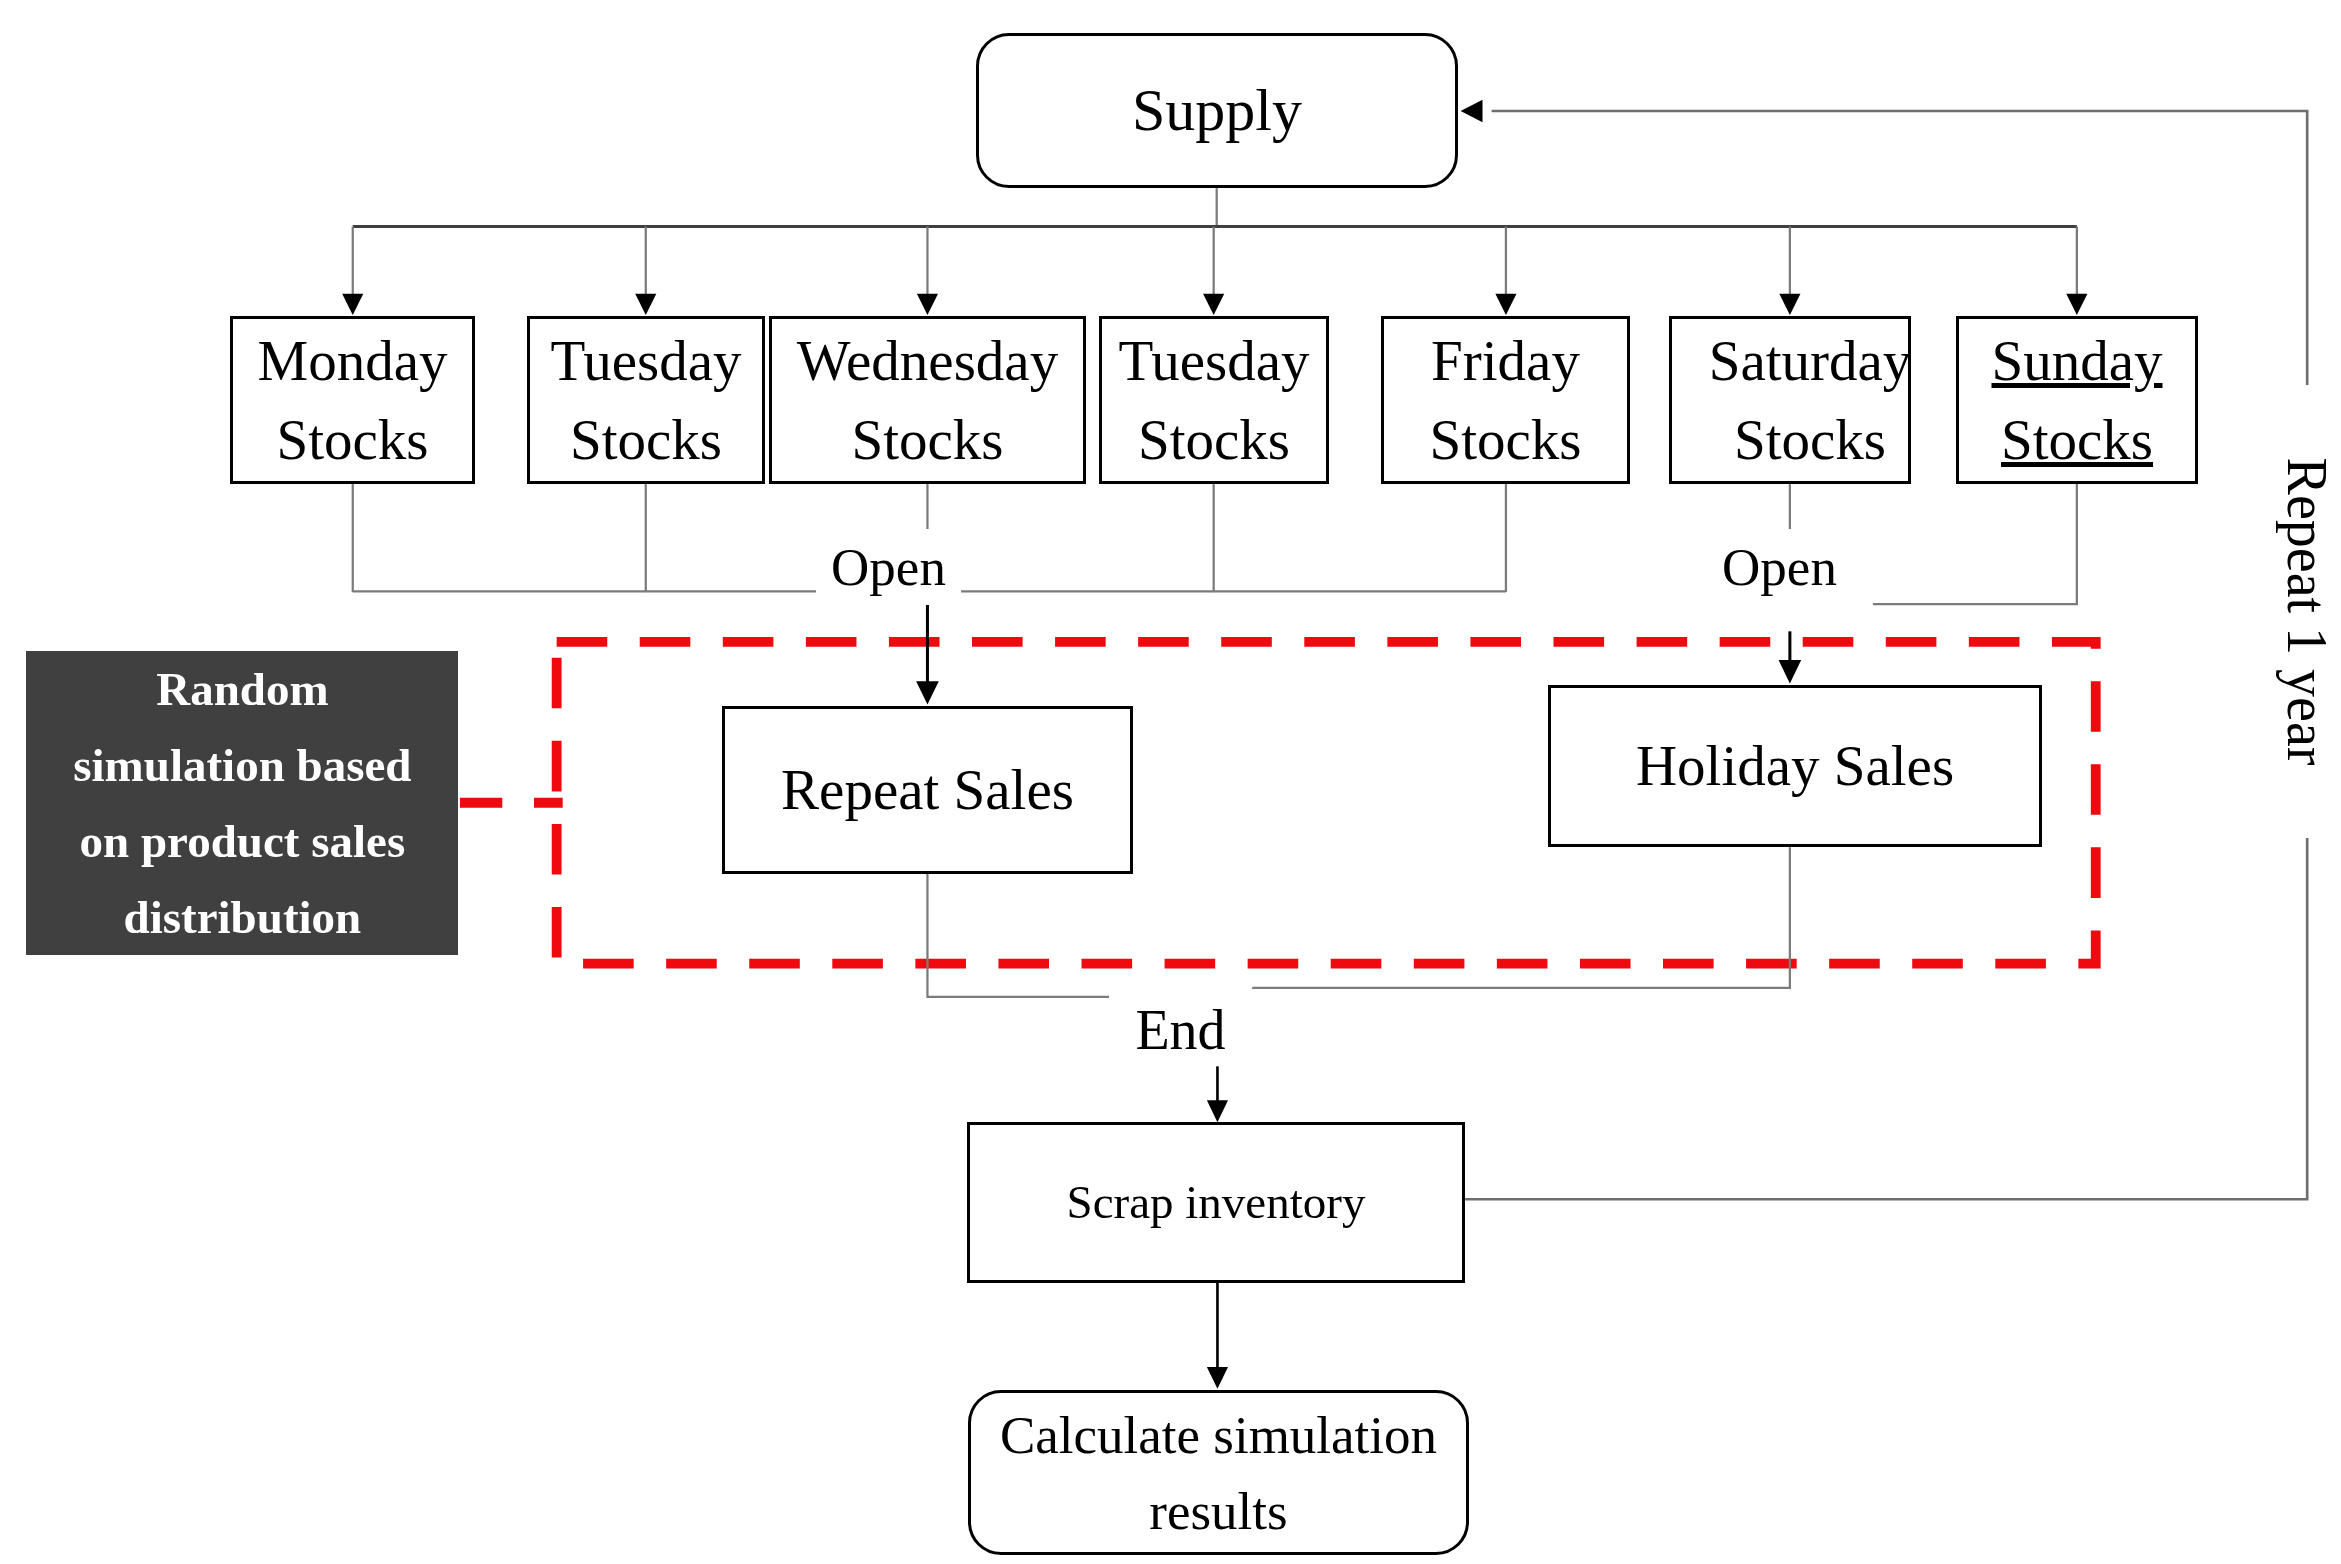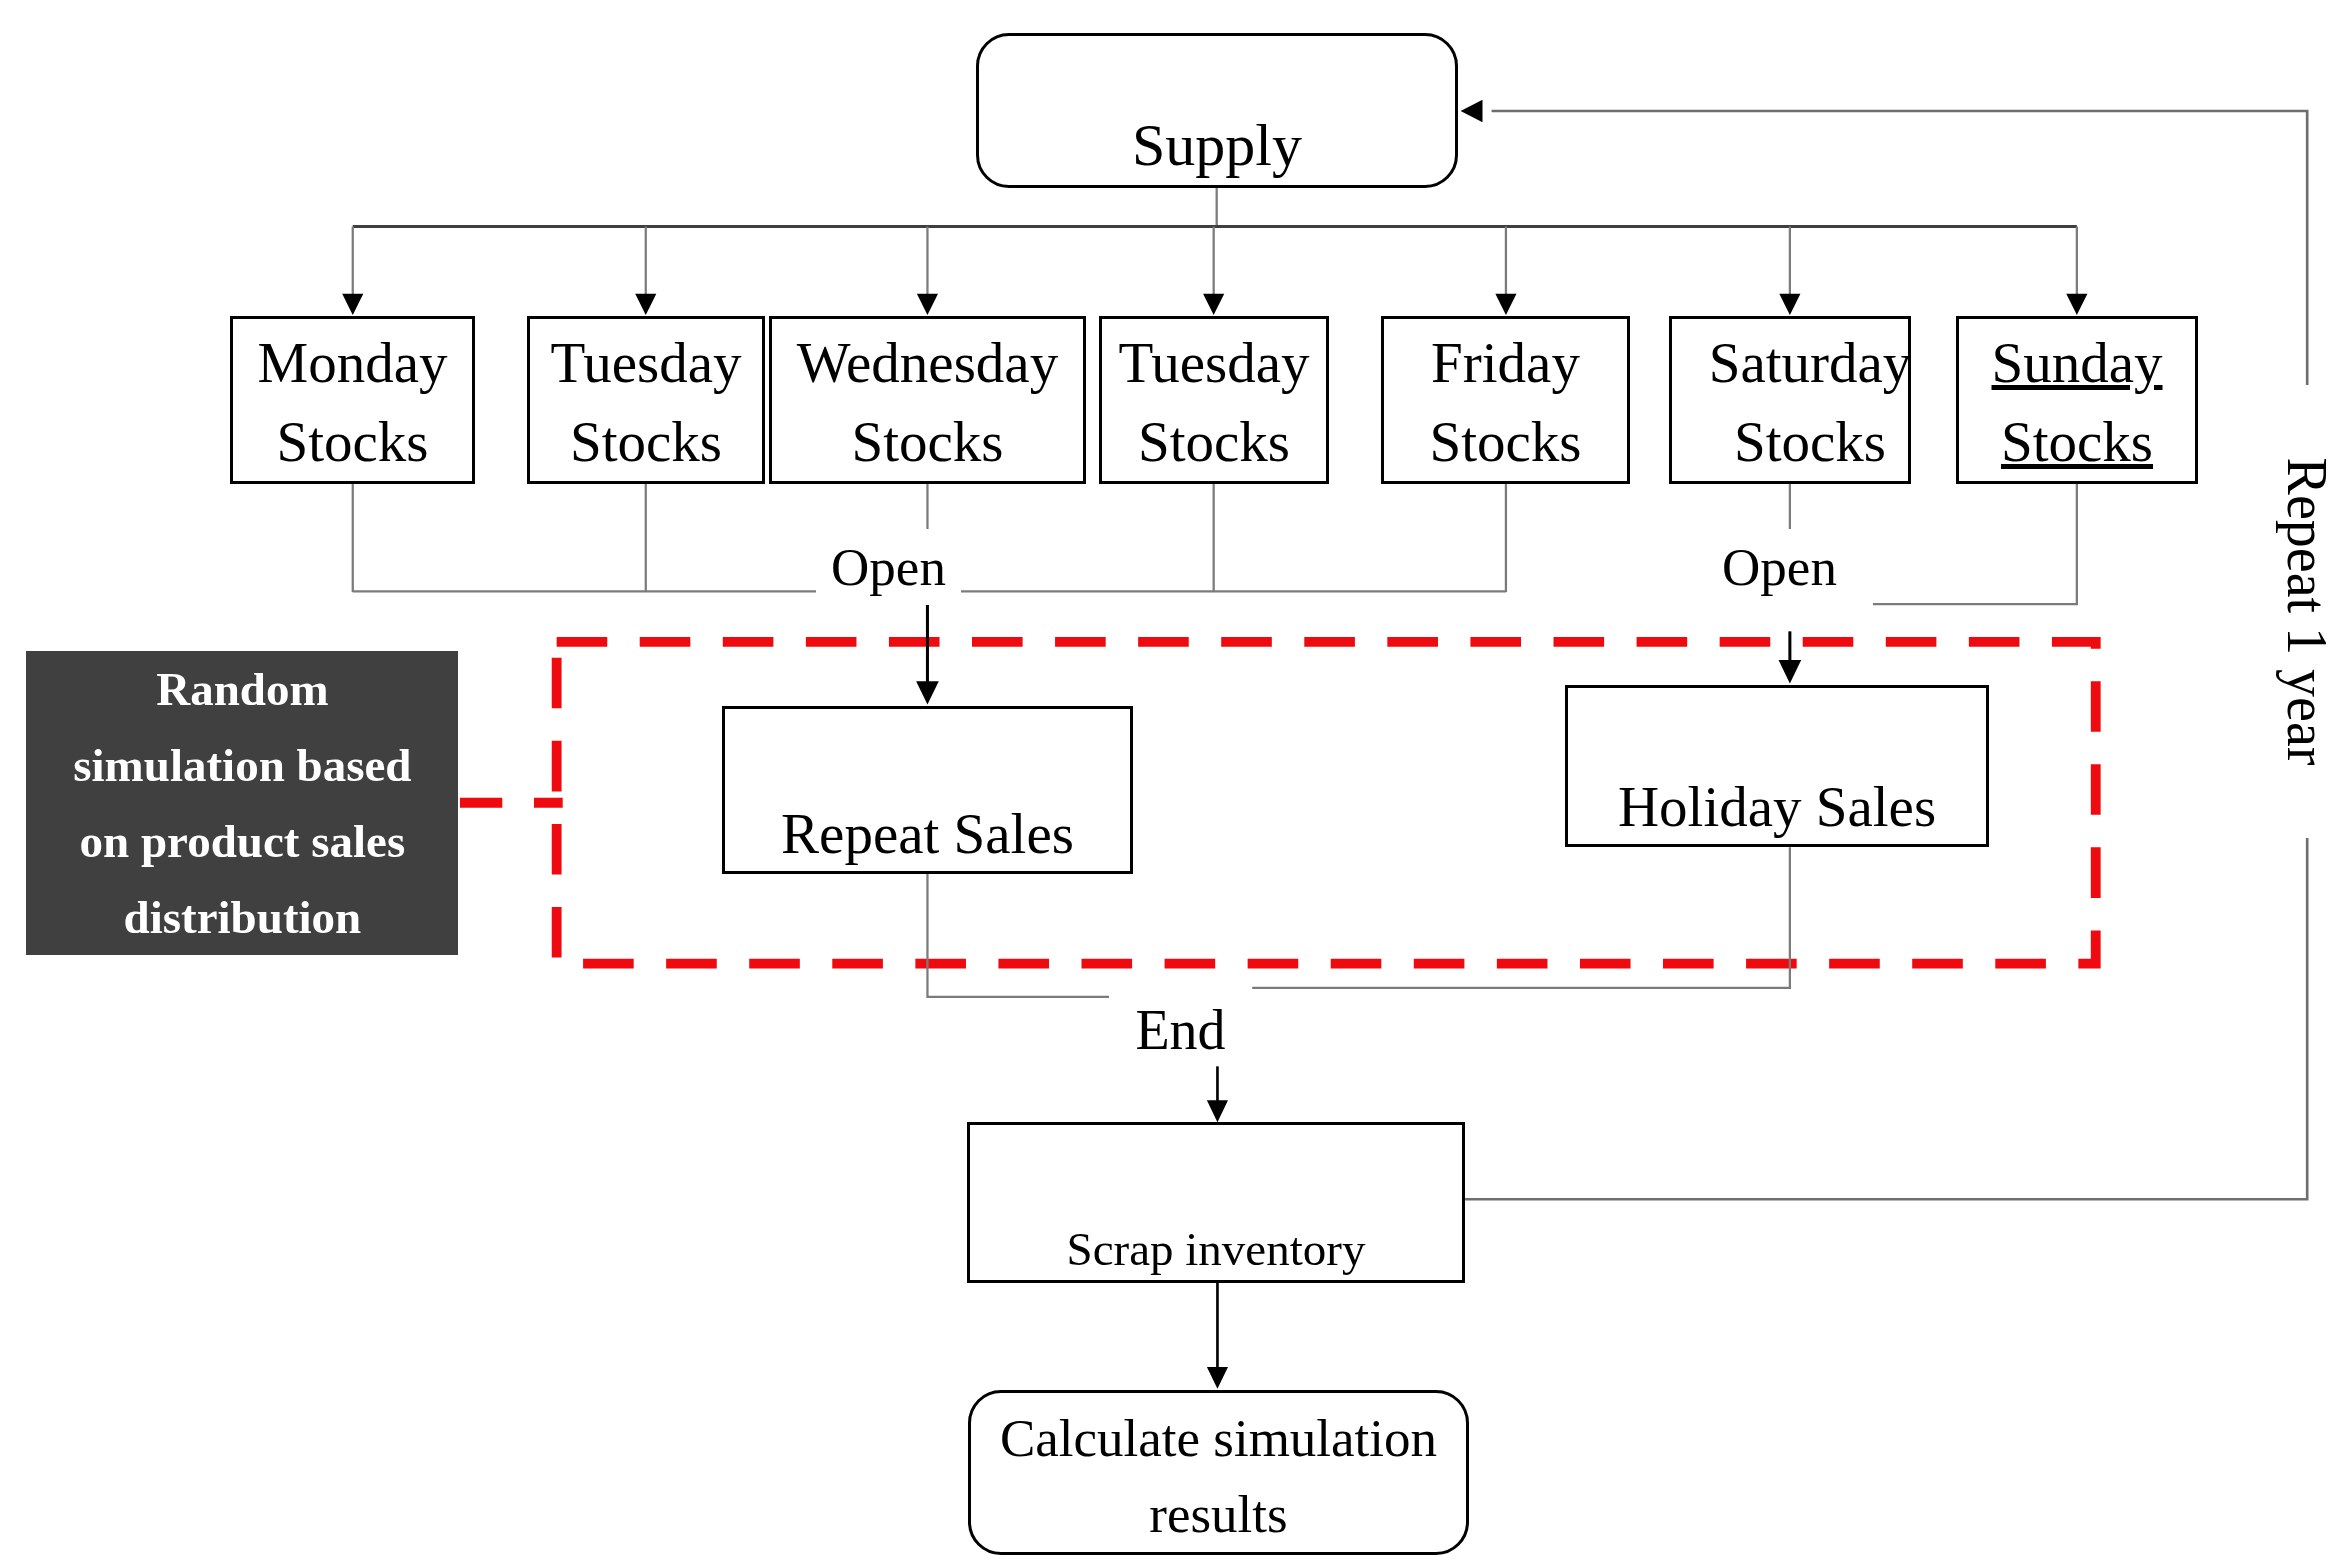--- a/index.html
+++ b/index.html
@@ -11,37 +11,37 @@
     color:#000;
     overflow:hidden;
   }
   .layer{position:absolute;left:0;top:0;width:2342px;height:1564px;}
   .node{
     position:absolute;
     background:#ffffff;
     border:3.8px solid #000000;
     box-sizing:border-box;
     display:flex;flex-direction:column;
-    align-items:center;justify-content:flex-end;
+    align-items:center;justify-content:center;
     text-align:center;
     line-height:1.32;
   }
   .rounded{border-radius:33px;}
   .supply{left:976px;top:33px;width:482px;height:155px;font-size:60px;}
   .day{top:316px;height:168px;font-size:57px;line-height:79px;}
   .day-monday{left:230px;width:245px;}
   .day-tuesday{left:527px;width:238px;}
   .day-wednesday{left:769px;width:317px;}
   .day-tuesday2{left:1099px;width:230px;}
   .day-friday{left:1381px;width:249px;}
   .day-saturday{left:1669px;width:242px;padding-left:40px;}
   .day-sunday{left:1956px;width:242px;text-decoration:underline;}
   .sales{border-width:3px;font-size:57px;}
   .weekday-sales{left:722px;top:706px;width:411px;height:168px;}
-  .holiday-sales{left:1548px;top:685px;width:424px;height:162px;margin-left:17px;}
+  .holiday-sales{left:1548px;top:685px;width:494px;height:162px;}
   .scrap{left:967px;top:1122px;width:498px;height:161px;border-width:3px;font-size:47px;}
   .calc{left:968px;top:1390px;width:501px;height:165px;font-size:53px;line-height:76px;}
   .edge-label{
     position:absolute;background:#ffffff;
     display:flex;align-items:center;justify-content:center;
     font-size:53px;text-align:center;
   }
   .open-left{left:816px;top:529px;width:145px;height:76px;}
   .open-right{left:1707px;top:529px;width:145px;height:76px;}
   .end-label{left:1109px;top:995px;width:143px;height:69px;font-size:56px;}

